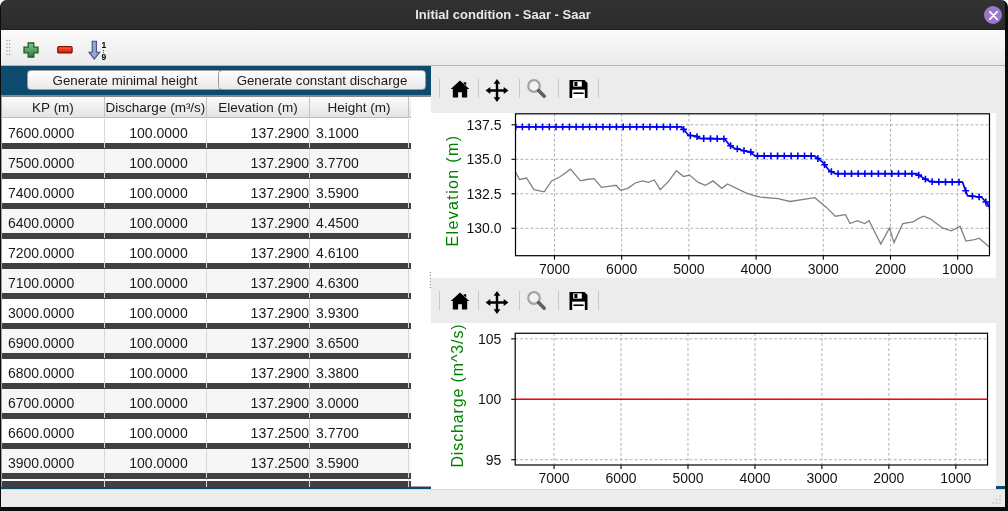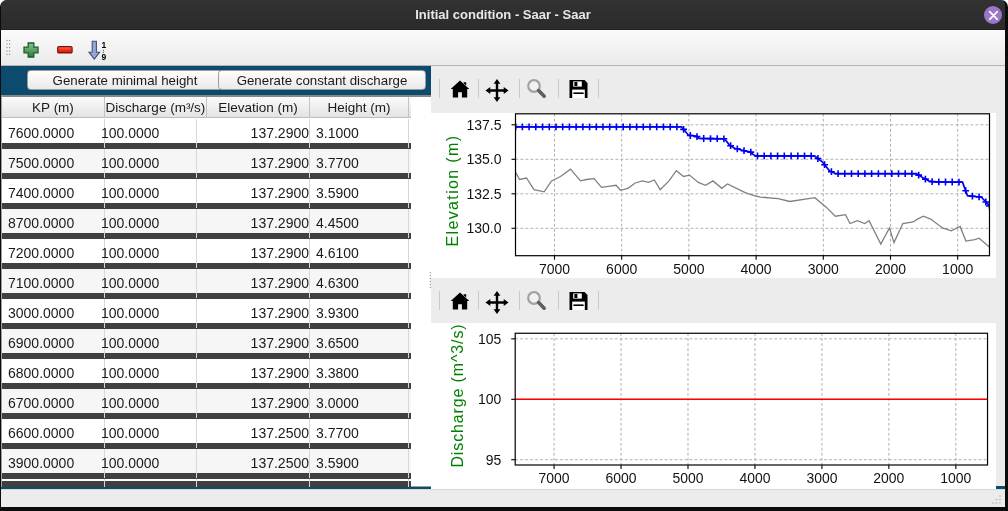--- a/index.html
+++ b/index.html
@@ -14,21 +14,21 @@
   font-size:13.3px; color:#1a1a1a; text-align:center; line-height:19px; }
 #btnrow { position:absolute; left:-0.5px; top:67px; width:427px; height:28px; }
 #tablef { position:absolute; left:0; top:95px; width:490px; height:392px; border:1px solid #a0a0a0; border-top:2px solid #888; background:#fff; }
 #thead { position:absolute; left:0; top:0; width:409px; height:21px; background:linear-gradient(#fbfbfb,#e3e3e3); border-bottom:1px solid #bdbdbd; }
 .hc { white-space:nowrap; position:absolute; top:0; height:21px; border-right:1px solid #c3c3c3; font-size:13.5px; color:#1a1a1a; text-align:center; line-height:21px; }
 #tbody { position:absolute; left:0; top:22px; width:409px; }
 .trow { position:relative; width:409px; height:30px; border-bottom:6px solid #404040; }
 .trow.even { background:#fff; }
 .trow.odd { background:#f6f6f6; }
 .c { position:absolute; top:0; height:29px; line-height:29px; font-size:14px; color:#1a1a1a; padding-left:6px; border-right:1px solid #d8d8d8; }
-.c1 { left:0; width:103px; } .c2 { left:93px; width:102px; } .c3 { left:205px; width:103px;text-align:right; } .c4 { left:308px; width:99px; border-right:1px solid #d8d8d8; }
+.c1 { left:0; width:103px; } .c2 { left:103px; width:102px;text-align:center; } .c3 { left:205px; width:103px;text-align:right; } .c4 { left:308px; width:99px; border-right:1px solid #d8d8d8; }
 #vscroll { position:absolute; right:0.5px; top:0.5px; width:15px; height:388px; background:#cfcfcf; }
 .sbtn { position:absolute; left:0; width:15px; height:16px; background:#fafafa; border:1px solid #b6b6b6; border-radius:2px; }
 #sthumb { position:absolute; left:0; top:17px; width:15px; height:37px; background:#fafafa; border:1px solid #b0b0b0; border-radius:2px; }
 #statusbar { position:absolute; left:0; bottom:0; width:100%; height:18.5px; background:#ececec; border-top:1px solid #d8d8d8; }
 #rpanel { position:absolute; left:429.5px; top:66px; width:574px; height:420px; background:#ececec; }
 .mtb { position:absolute; left:0; width:220px; height:40px; }
 .sep { position:absolute; top:3px; width:1px; height:19px; background:#c9c9c9; }
 .mic { position:absolute; top:3px; }
 </style></head><body>
 <div id="win">
@@ -105,21 +105,21 @@
           <div class="c c3">137.2900</div>
           <div class="c c4">3.7700</div>
         </div>
 <div class="trow even">
           <div class="c c1">7400.0000</div>
           <div class="c c2">100.0000</div>
           <div class="c c3">137.2900</div>
           <div class="c c4">3.5900</div>
         </div>
 <div class="trow odd">
-          <div class="c c1">8700.0000</div>
+          <div class="c c1">6400.0000</div>
           <div class="c c2">100.0000</div>
           <div class="c c3">137.2900</div>
           <div class="c c4">4.4500</div>
         </div>
 <div class="trow even">
           <div class="c c1">7200.0000</div>
           <div class="c c2">100.0000</div>
           <div class="c c3">137.2900</div>
           <div class="c c4">4.6100</div>
         </div>

